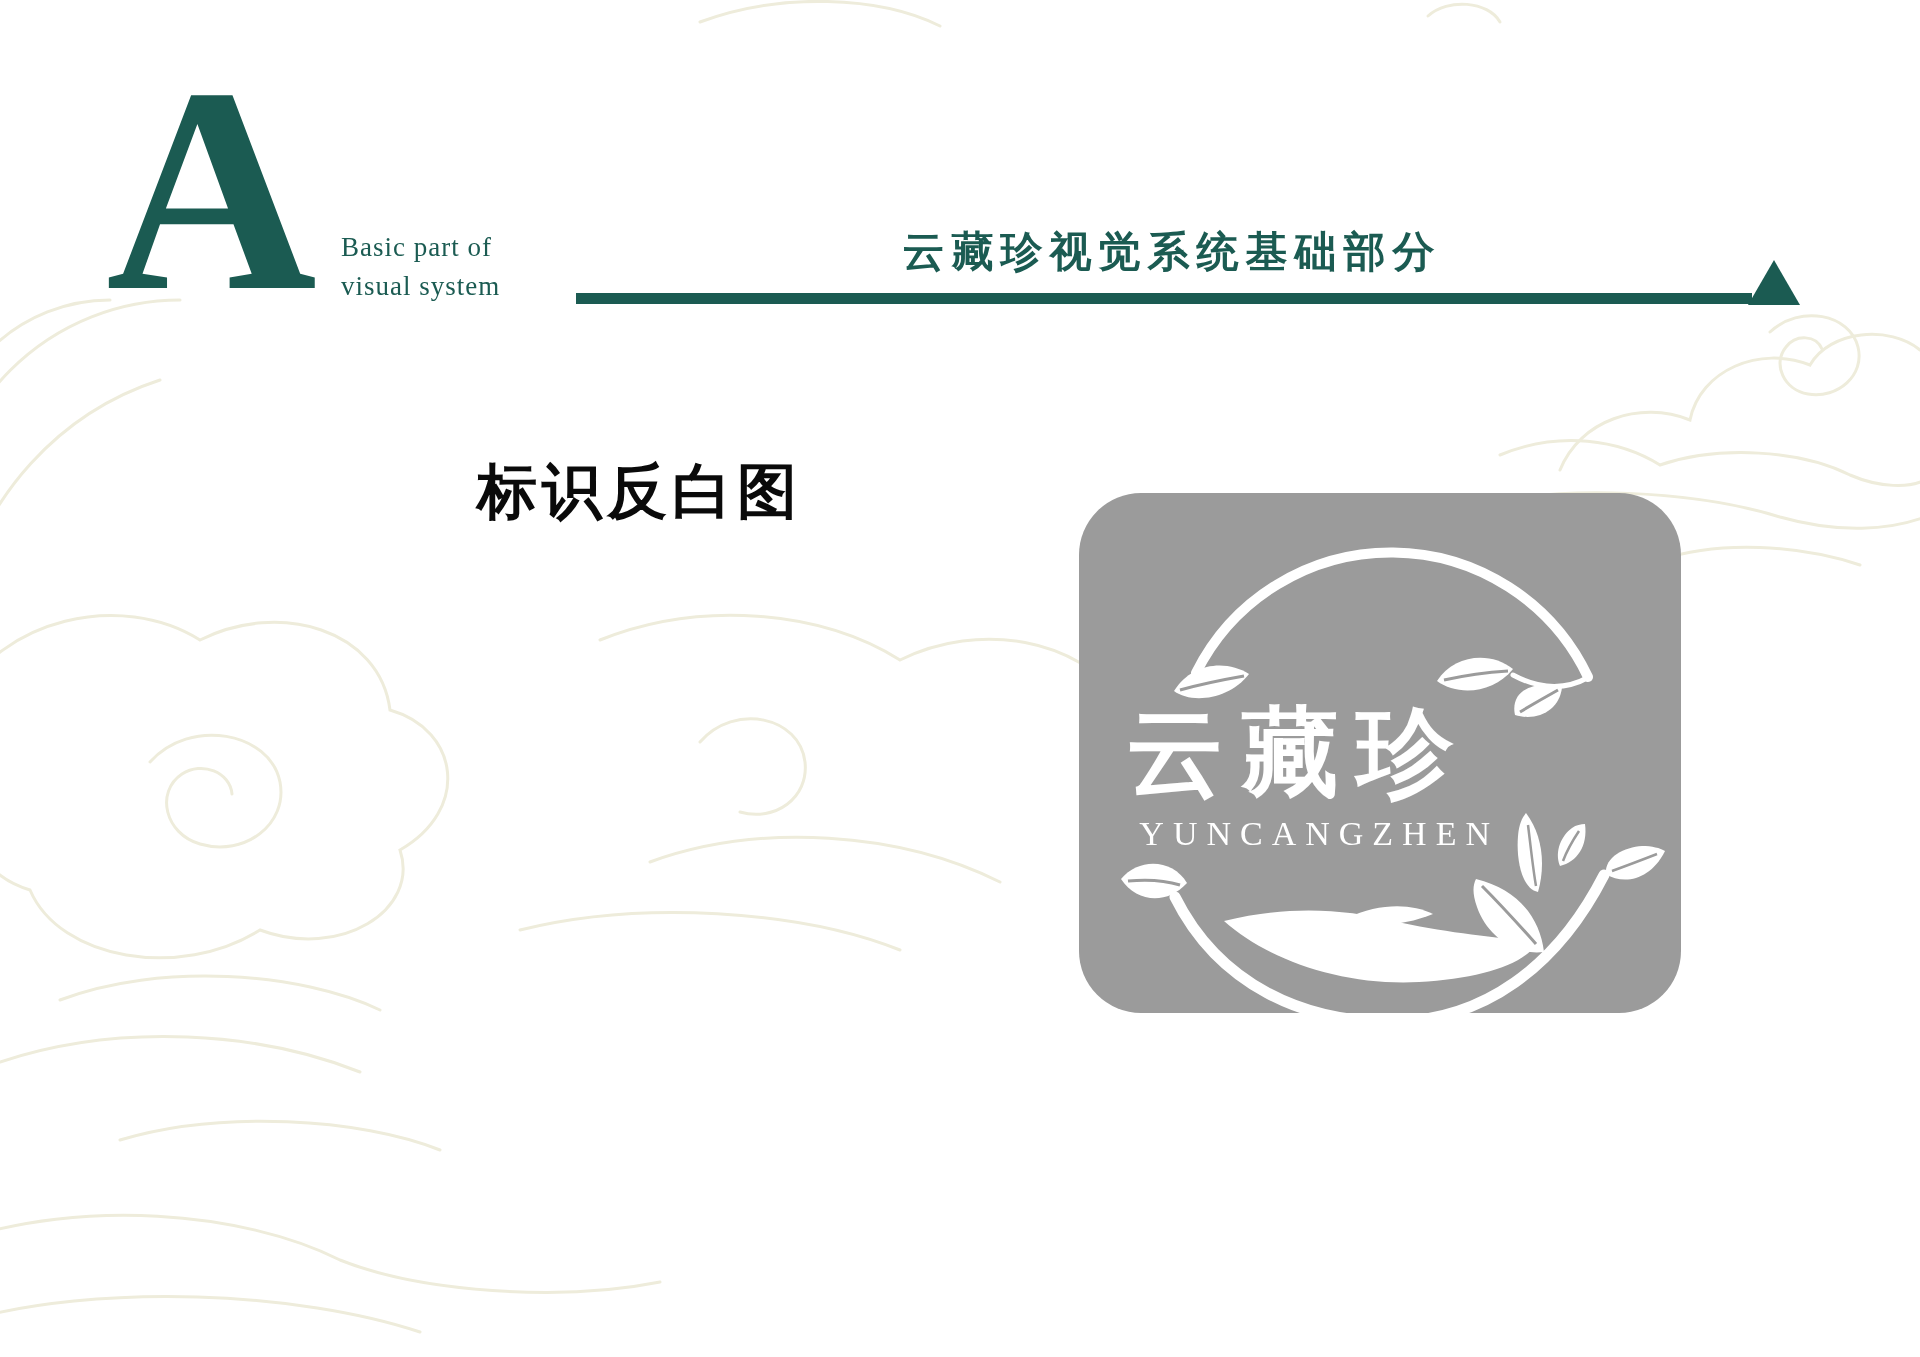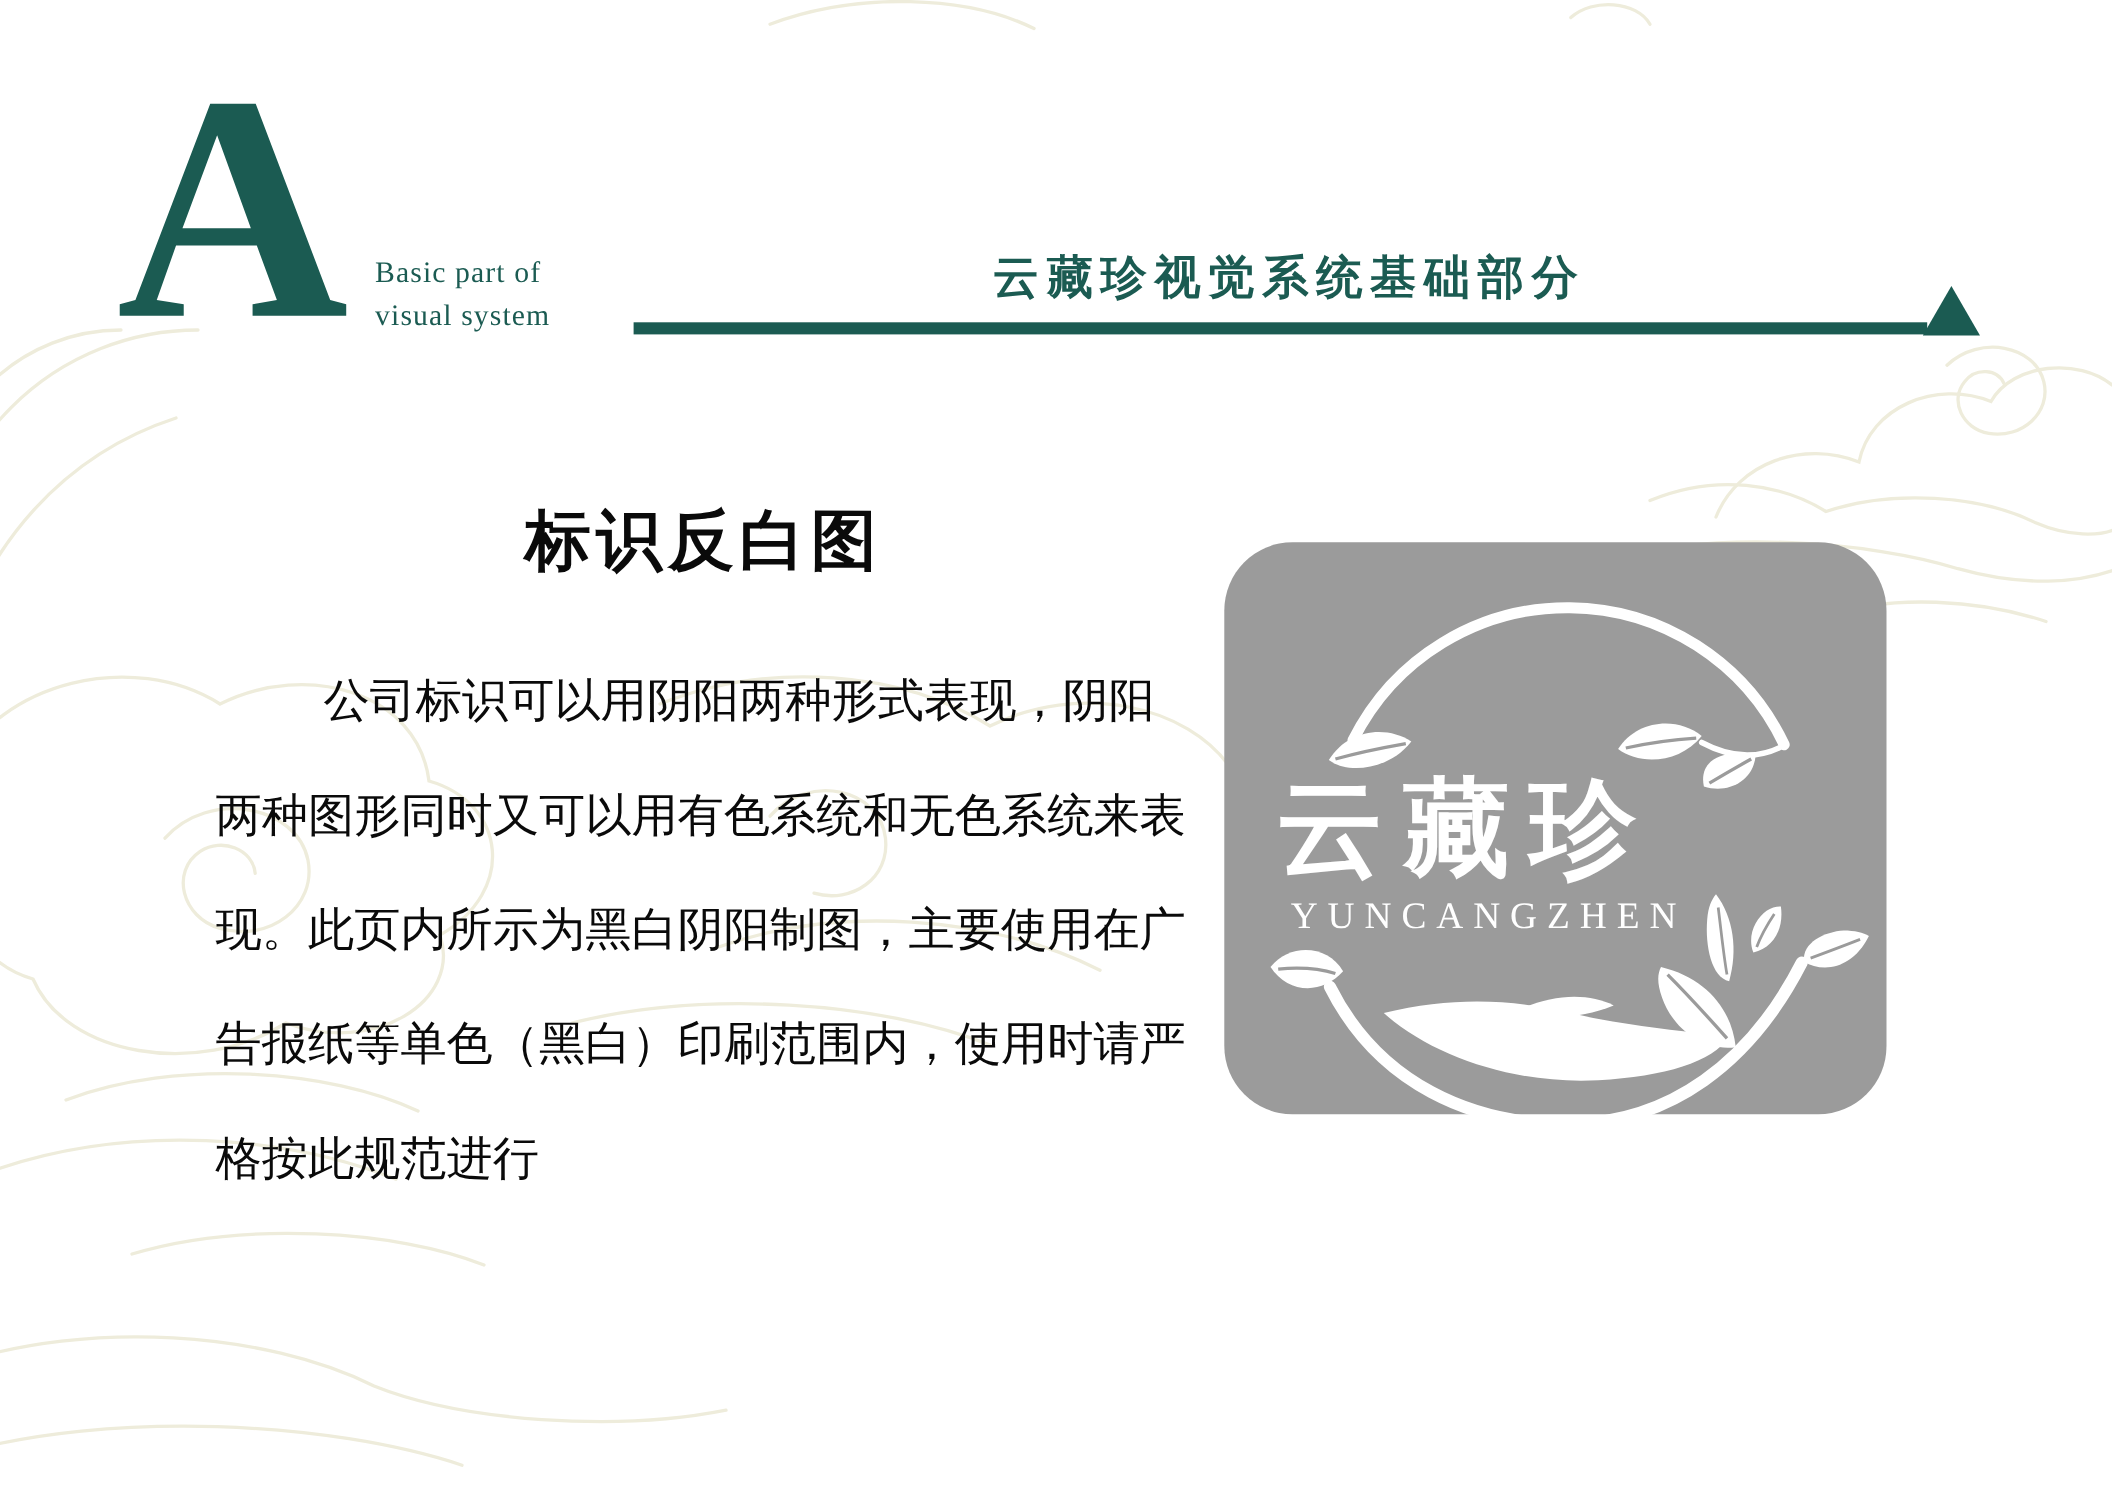--- a/index.html
+++ b/index.html
@@ -24,21 +24,21 @@
        border-right:26px solid transparent;border-bottom:45px solid #1b5b52;z-index:3;}
 
   
   .heading{left:477px;top:452px;font-size:60px;font-weight:bold;letter-spacing:5px;
            color:#0a0a0a;z-index:2;white-space:nowrap;}
   .para{left:196px;top:585px;width:960px;font-size:42px;line-height:104px;color:#0a0a0a;z-index:2;}
   .para .pline{display:block;white-space:nowrap;}
   .para .pline.indent{text-indent:98px;}
 
   
-  .panel{left:1113px;top:493px;width:602px;height:520px;border-radius:62px;
+  .panel{left:1079px;top:493px;width:602px;height:520px;border-radius:62px;
          background:#9b9b9b;z-index:2;}
   .panel svg{position:absolute;left:0;top:0;}
   .logo-cn{position:absolute;left:20px;top:196px;width:400px;text-align:center;
            font-size:97px;letter-spacing:18px;color:#ffffff;font-weight:600;
            font-family:"Liberation Serif",serif;white-space:nowrap;}
   .logo-en{position:absolute;left:20px;top:322px;width:400px;text-align:right;
            font-size:34px;letter-spacing:9px;color:#ffffff;
            font-family:"Liberation Serif",serif;white-space:nowrap;}
 </style>
 </head>
@@ -83,27 +83,20 @@
     <span>visual system</span>
   </div>
 
   <div class="abs title-cn">云藏珍视觉系统基础部分</div>
 
   <div class="abs rule"></div>
   <div class="abs tri"></div>
 
   <div class="abs heading">标识反白图</div>
 
-  <div class="abs para">
-    <span class="pline indent">公司标识可以用阴阳两种形式表现，阴阳</span>
-    <span class="pline">两种图形同时又可以用有色系统和无色系统来表</span>
-    <span class="pline">现。此页内所示为黑白阴阳制图，主要使用在广</span>
-    <span class="pline">告报纸等单色（黑白）印刷范围内，使用时请严</span>
-    <span class="pline">格按此规范进行</span>
-  </div>
 
   <div class="abs panel">
     <svg width="602" height="596" viewBox="0 0 602 596">
 
       <g>
         <path d="M117,180 A218,218 0 0 1 509,184" fill="none" stroke="#ffffff" stroke-width="10" stroke-linecap="round"></path>
       </g>
 
       <g>
         <path d="M95,198 C112,170 147,166 170,181 C150,207 112,211 95,198 Z" fill="#ffffff"></path>

